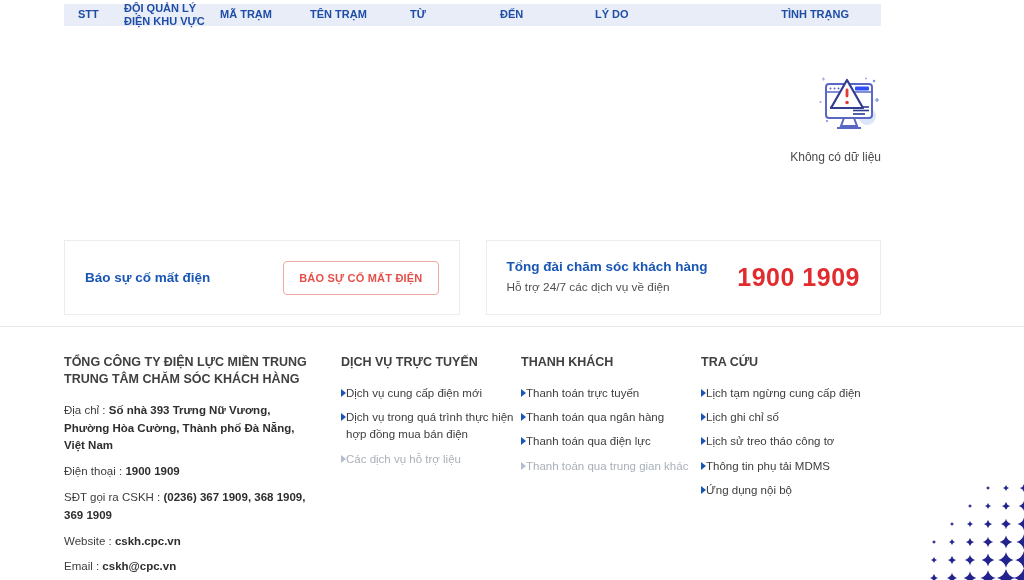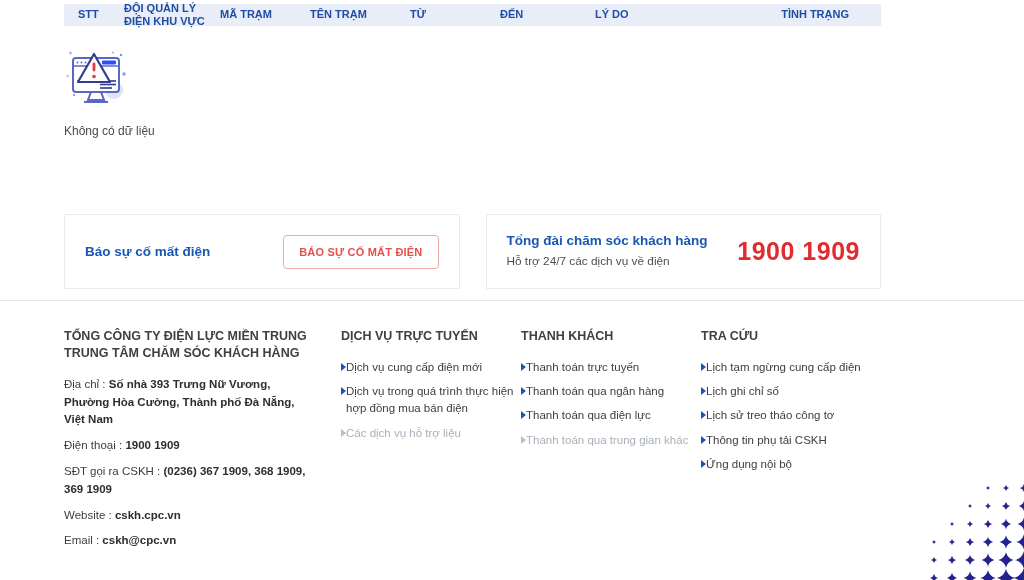--- a/index.html
+++ b/index.html
@@ -16,21 +16,21 @@
   .th{padding-left:14px;box-sizing:border-box;line-height:1.2;}
   .c0{width:46px;}
   .c1{width:96px;}
   .c2{width:90px;}
   .c3{width:100px;}
   .c4{width:90px;}
   .c5{width:95px;}
   .c6{width:110px;}
   .c7{flex:1;text-align:right;padding-right:32px;}
   
-  .empty-state{width:817px;margin-left:64px;text-align:left;padding-top:24px;}
+  .empty-state{width:817px;margin-left:64px;text-align:right;padding-top:50px;}
   .empty-text{margin-top:10px;font-size:12px;color:#4a4a4a;}
   
   .cards{width:817px;margin:76px 0 0 64px;display:flex;gap:26px;}
   .card{
     flex:1;border:1px solid #ececec;background:#fff;height:75px;box-sizing:border-box;
     display:flex;align-items:center;justify-content:space-between;padding:0 20px;
   }
   .card-left{max-width:258px;}
   .card-title{color:#1a57b5;font-weight:700;font-size:13.5px;}
   .card-desc{margin-top:5px;font-size:11.8px;color:#4f4f4f;line-height:1.45;}
@@ -195,21 +195,21 @@
     <div class="f-item">
       <span class="bullet"></span>
       <span>Lịch ghi chỉ số</span>
     </div>
     <div class="f-item">
       <span class="bullet"></span>
       <span>Lịch sử treo tháo công tơ</span>
     </div>
     <div class="f-item">
       <span class="bullet"></span>
-      <span>Thông tin phụ tải CSKH</span>
+      <span>Thông tin phụ tải MDMS</span>
     </div>
     <div class="f-item">
       <span class="bullet"></span>
       <span>Ứng dụng nội bộ</span>
     </div>
   </div>
 </div>
 
 <svg class="stars" width="104" height="108" viewBox="0 0 104 108">
   <path id="stars-path" fill="#23238e" d="M12 63.93107099781097Q12.413785800437806 65.58621419956219 14.06892900218903 66Q12.413785800437806 66.41378580043781 12 68.06892900218904Q11.586214199562194 66.41378580043781 9.93107099781097 66Q11.586214199562194 65.58621419956219 12 63.93107099781097ZM12 81.00900974233026Q12.598198051533947 83.40180194846606 14.990990257669733 84Q12.598198051533947 84.59819805153394 12 86.99099025766974Q11.401801948466053 84.59819805153394 9.009009742330267 84Q11.401801948466053 83.40180194846606 12 81.00900974233026ZM12 97.95891977112633Q12.808216045774735 101.19178395422527 16.04108022887367 102Q12.808216045774735 102.80821604577473 12 106.04108022887367Q11.191783954225265 102.80821604577473 7.958919771126328 102Q11.191783954225265 101.19178395422527 12 97.95891977112633ZM30 45.93107099781097Q30.413785800437807 47.58621419956219 32.06892900218903 48Q30.413785800437807 48.41378580043781 30 50.06892900218903Q29.586214199562193 48.41378580043781 27.93107099781097 48Q29.586214199562193 47.58621419956219 30 45.93107099781097ZM30 63.00900974233027Q30.598198051533945 65.40180194846606 32.99099025766973 66Q30.598198051533945 66.59819805153394 30 68.99099025766974Q29.401801948466055 66.59819805153394 27.009009742330267 66Q29.401801948466055 65.40180194846606 30 63.00900974233027ZM30 79.95891977112633Q30.808216045774735 83.19178395422527 34.041080228873675 84Q30.808216045774735 84.80821604577473 30 88.04108022887367Q29.191783954225265 84.80821604577473 25.95891977112633 84Q29.191783954225265 83.19178395422527 30 79.95891977112633ZM30 96.81596613135828Q31.036806773728344 100.96319322627166 35.18403386864171 102Q31.036806773728344 103.03680677372834 30 107.18403386864172Q28.963193226271656 103.03680677372834 24.815966131358284 102Q28.963193226271656 100.96319322627166 30 96.81596613135828ZM48 27.93107099781097Q48.41378580043781 29.586214199562193 50.06892900218903 30Q48.41378580043781 30.413785800437807 48 32.06892900218903Q47.58621419956219 30.413785800437807 45.93107099781097 30Q47.58621419956219 29.586214199562193 48 27.93107099781097ZM48 45.00900974233027Q48.59819805153395 47.40180194846605 50.99099025766973 48Q48.59819805153395 48.59819805153395 48 50.99099025766973Q47.40180194846605 48.59819805153395 45.00900974233027 48Q47.40180194846605 47.40180194846605 48 45.00900974233027ZM48 61.958919771126325Q48.808216045774735 65.19178395422527 52.041080228873675 66Q48.808216045774735 66.80821604577473 48 70.04108022887367Q47.191783954225265 66.80821604577473 43.958919771126325 66Q47.191783954225265 65.19178395422527 48 61.958919771126325ZM48 78.81596613135828Q49.036806773728344 82.96319322627166 53.18403386864171 84Q49.036806773728344 85.03680677372834 48 89.18403386864172Q46.963193226271656 85.03680677372834 42.81596613135829 84Q46.963193226271656 82.96319322627166 48 78.81596613135828ZM48 95.59858915926553Q49.2802821681469 100.7197178318531 54.40141084073447 102Q49.2802821681469 103.2802821681469 48 108.40141084073447Q46.7197178318531 103.2802821681469 41.59858915926553 102Q46.7197178318531 100.7197178318531 48 95.59858915926553ZM66 9.93107099781097Q66.41378580043781 11.586214199562194 68.06892900218904 12Q66.41378580043781 12.413785800437806 66 14.06892900218903Q65.58621419956219 12.413785800437806 63.93107099781097 12Q65.58621419956219 11.586214199562194 66 9.93107099781097ZM66 27.009009742330267Q66.59819805153394 29.401801948466055 68.99099025766974 30Q66.59819805153394 30.598198051533945 66 32.99099025766973Q65.40180194846606 30.598198051533945 63.00900974233027 30Q65.40180194846606 29.401801948466055 66 27.009009742330267ZM66 43.958919771126325Q66.80821604577473 47.191783954225265 70.04108022887367 48Q66.80821604577473 48.808216045774735 66 52.041080228873675Q65.19178395422527 48.808216045774735 61.958919771126325 48Q65.19178395422527 47.191783954225265 66 43.958919771126325ZM66 60.81596613135829Q67.03680677372834 64.96319322627166 71.18403386864172 66Q67.03680677372834 67.03680677372834 66 71.18403386864172Q64.96319322627166 67.03680677372834 60.81596613135829 66Q64.96319322627166 64.96319322627166 66 60.81596613135829ZM66 77.59858915926553Q67.2802821681469 82.7197178318531 72.40141084073447 84Q67.2802821681469 85.2802821681469 66 90.40141084073447Q64.7197178318531 85.2802821681469 59.59858915926553 84Q64.7197178318531 82.7197178318531 66 77.59858915926553ZM66 94.31841720106083Q67.53631655978783 100.46368344021217 73.68158279893917 102Q67.53631655978783 103.53631655978783 66 109.68158279893917Q64.46368344021217 103.53631655978783 58.318417201060825 102Q64.46368344021217 100.46368344021217 66 94.31841720106083ZM84 9.009009742330267Q84.59819805153394 11.401801948466053 86.99099025766974 12Q84.59819805153394 12.598198051533947 84 14.990990257669733Q83.40180194846606 12.598198051533947 81.00900974233026 12Q83.40180194846606 11.401801948466053 84 9.009009742330267ZM84 25.95891977112633Q84.80821604577473 29.191783954225265 88.04108022887367 30Q84.80821604577473 30.808216045774735 84 34.041080228873675Q83.19178395422527 30.808216045774735 79.95891977112633 30Q83.19178395422527 29.191783954225265 84 25.95891977112633ZM84 42.81596613135829Q85.03680677372834 46.963193226271656 89.18403386864172 48Q85.03680677372834 49.036806773728344 84 53.18403386864171Q82.96319322627166 49.036806773728344 78.81596613135828 48Q82.96319322627166 46.963193226271656 84 42.81596613135829ZM84 59.59858915926553Q85.2802821681469 64.7197178318531 90.40141084073447 66Q85.2802821681469 67.2802821681469 84 72.40141084073447Q82.7197178318531 67.2802821681469 77.59858915926553 66Q82.7197178318531 64.7197178318531 84 59.59858915926553ZM84 76.31841720106083Q85.53631655978783 82.46368344021217 91.68158279893917 84Q85.53631655978783 85.53631655978783 84 91.68158279893917Q82.46368344021217 85.53631655978783 76.31841720106083 84Q82.46368344021217 82.46368344021217 84 76.31841720106083ZM84 92.98355034519605Q85.80328993096079 100.19671006903921 93.01644965480395 102Q85.80328993096079 103.80328993096079 84 111.01644965480395Q82.19671006903921 103.80328993096079 74.98355034519605 102Q82.19671006903921 100.19671006903921 84 92.98355034519605ZM102 7.958919771126328Q102.80821604577473 11.191783954225265 106.04108022887367 12Q102.80821604577473 12.808216045774735 102 16.04108022887367Q101.19178395422527 12.808216045774735 97.95891977112633 12Q101.19178395422527 11.191783954225265 102 7.958919771126328ZM102 24.815966131358284Q103.03680677372834 28.963193226271656 107.18403386864172 30Q103.03680677372834 31.036806773728344 102 35.18403386864171Q100.96319322627166 31.036806773728344 96.81596613135828 30Q100.96319322627166 28.963193226271656 102 24.815966131358284ZM102 41.59858915926553Q103.2802821681469 46.7197178318531 108.40141084073447 48Q103.2802821681469 49.2802821681469 102 54.40141084073447Q100.7197178318531 49.2802821681469 95.59858915926553 48Q100.7197178318531 46.7197178318531 102 41.59858915926553ZM102 58.318417201060825Q103.53631655978783 64.46368344021217 109.68158279893917 66Q103.53631655978783 67.53631655978783 102 73.68158279893917Q100.46368344021217 67.53631655978783 94.31841720106083 66Q100.46368344021217 64.46368344021217 102 58.318417201060825ZM102 74.98355034519605Q103.80328993096079 82.19671006903921 111.01644965480395 84Q103.80328993096079 85.80328993096079 102 93.01644965480395Q100.19671006903921 85.80328993096079 92.98355034519605 84Q100.19671006903921 82.19671006903921 102 74.98355034519605ZM102 91.6Q104.08 99.92 112.4 102Q104.08 104.08 102 112.4Q99.92 104.08 91.6 102Q99.92 99.92 102 91.6Z"></path>

